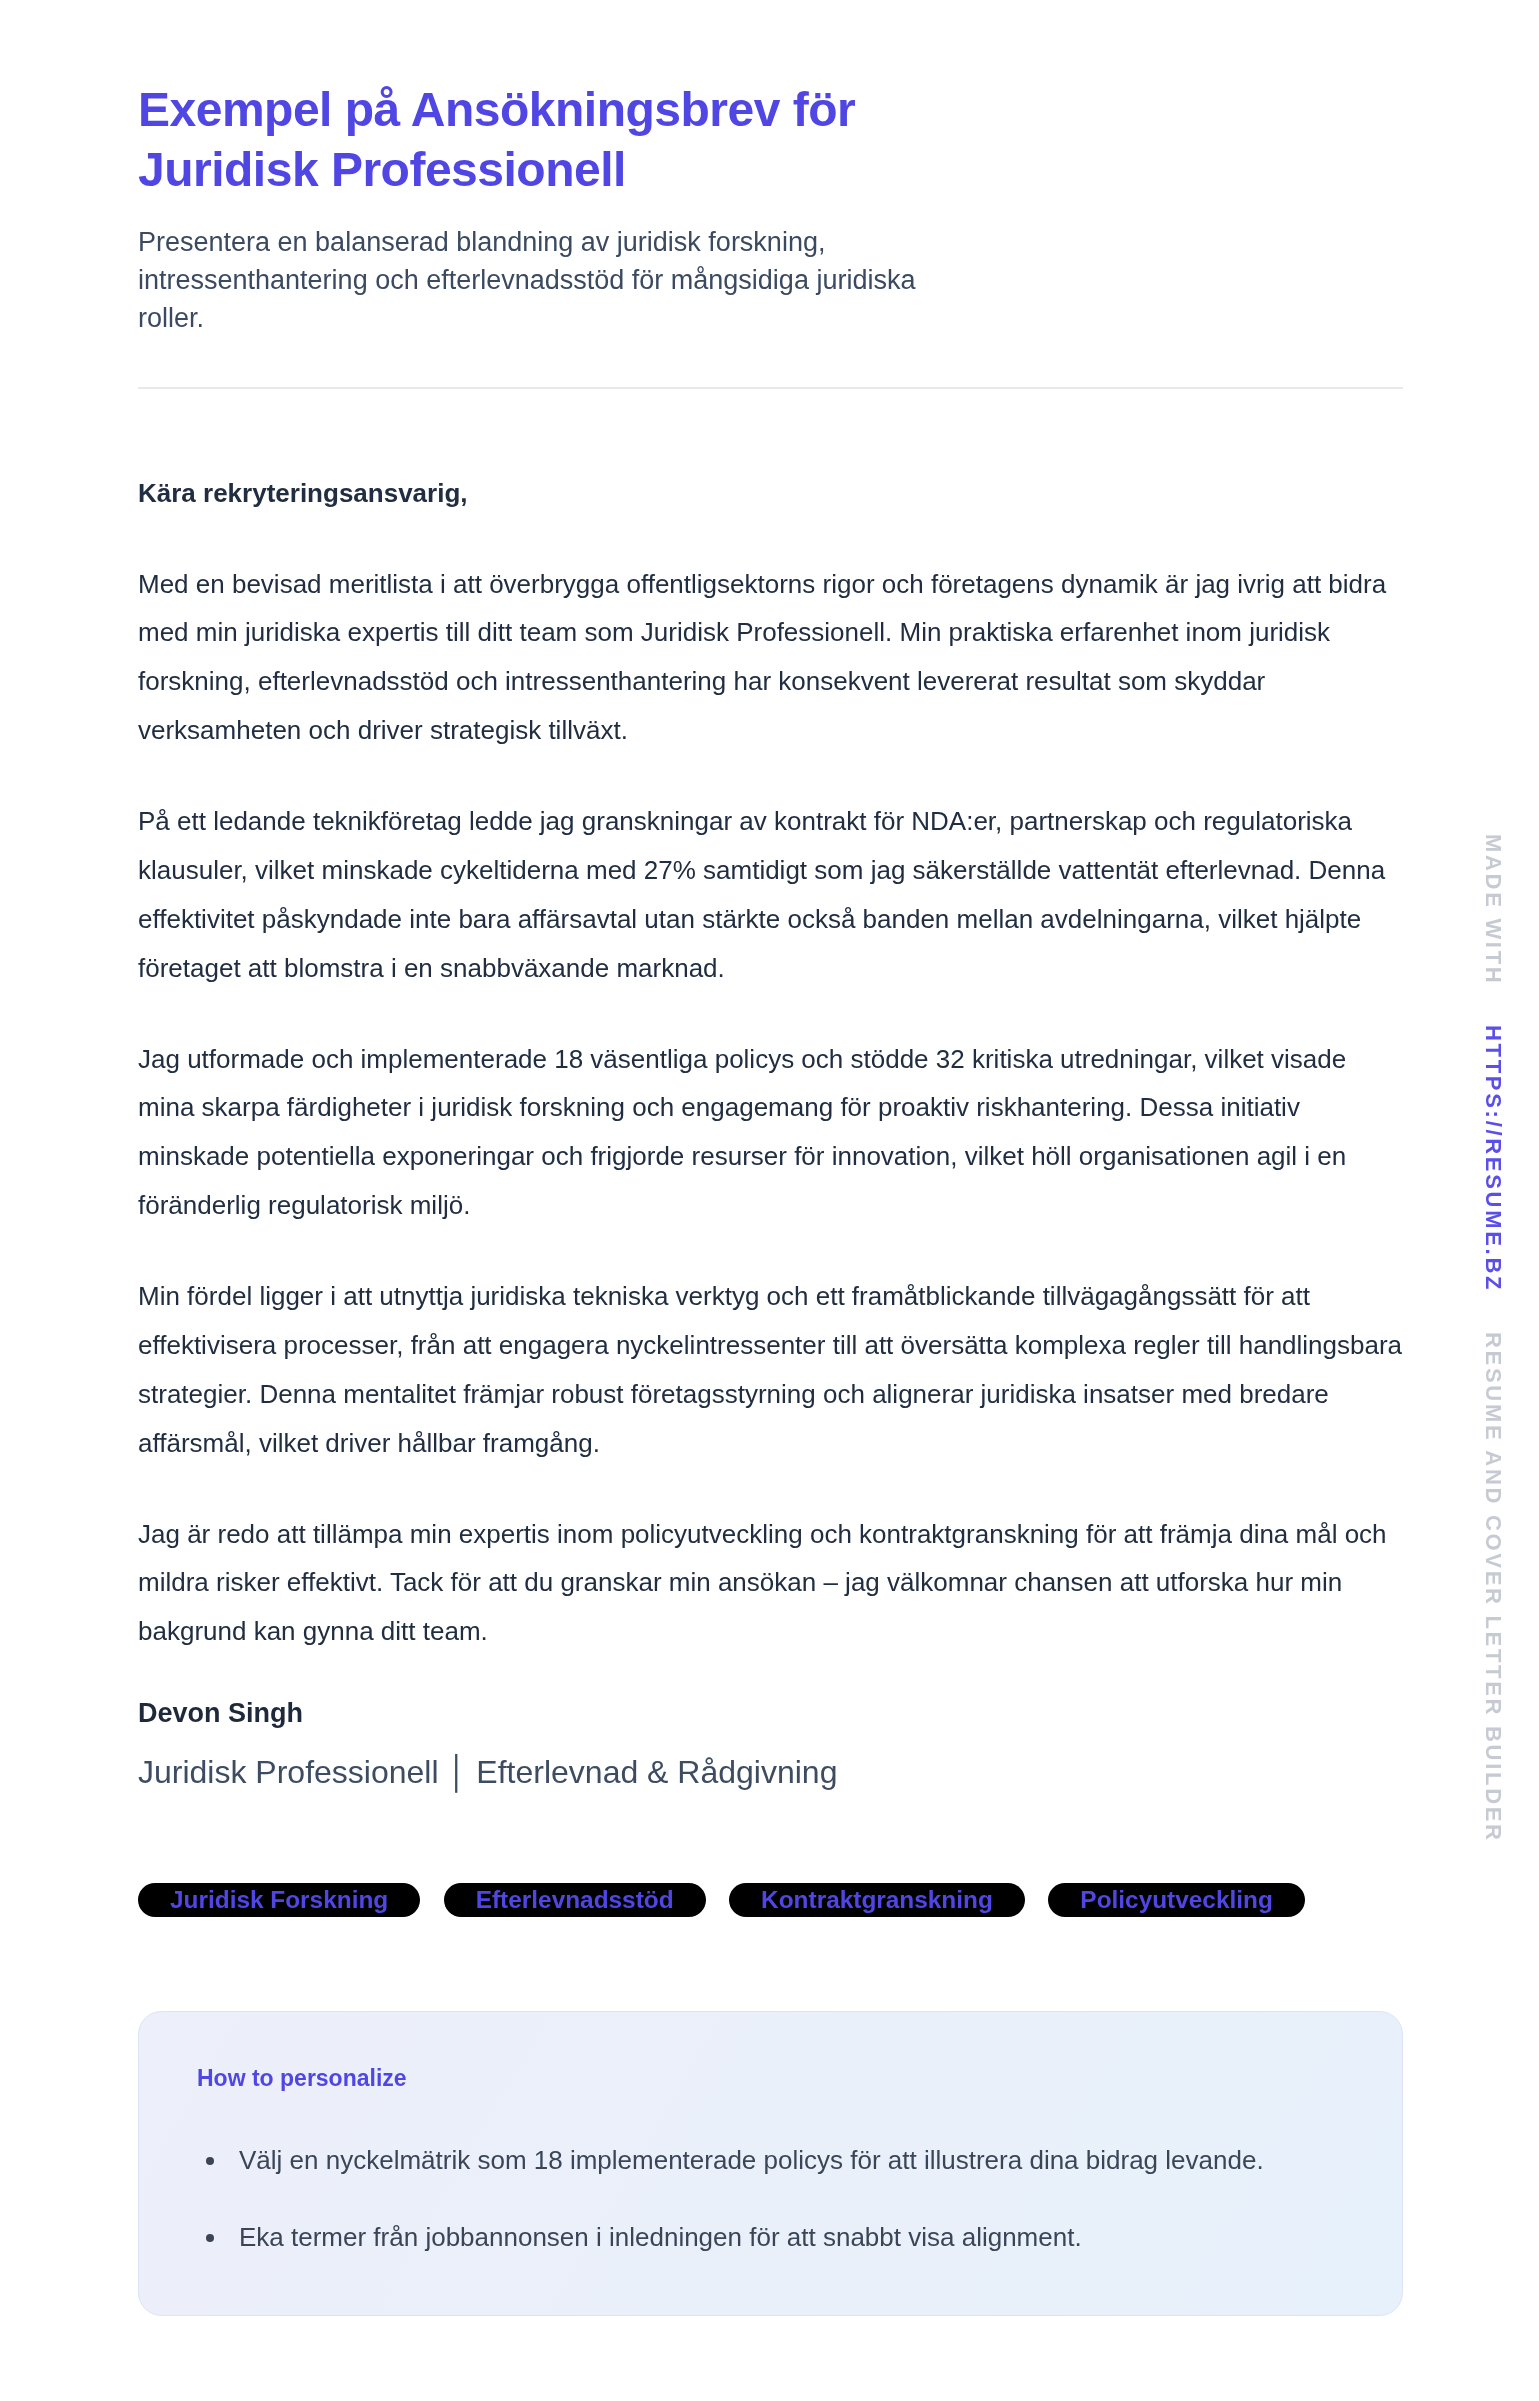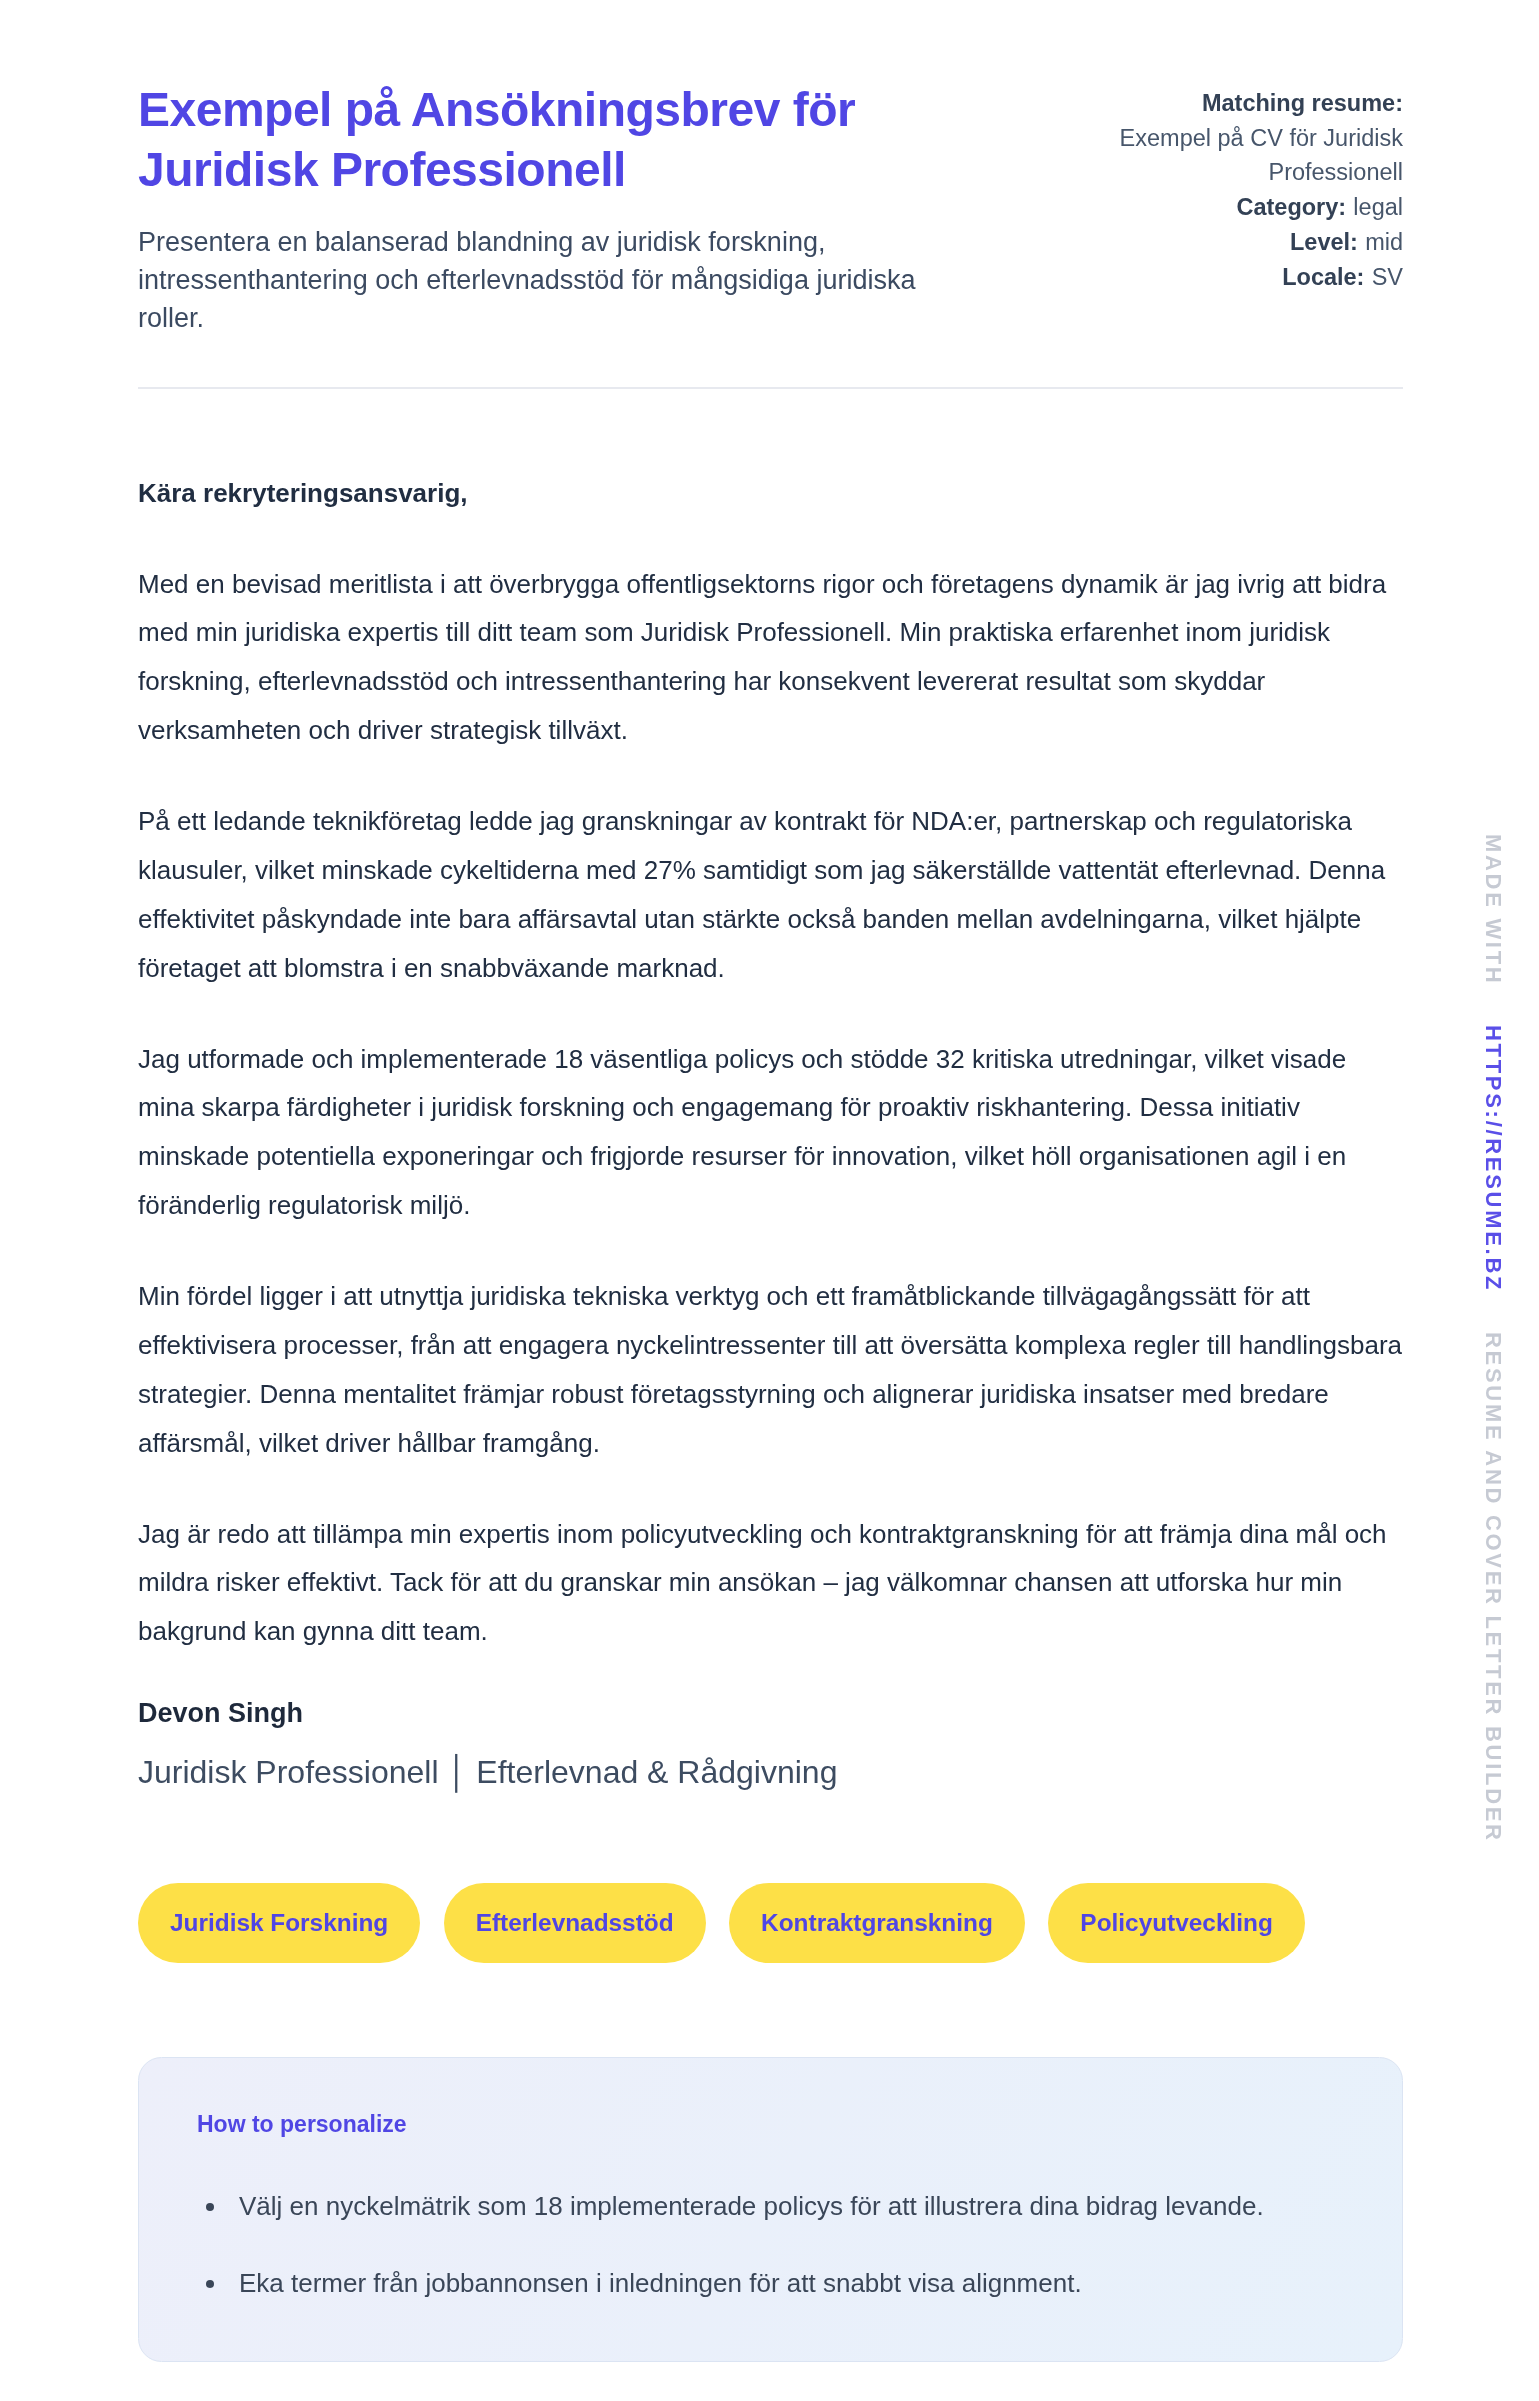--- a/index.html
+++ b/index.html
@@ -78,25 +78,25 @@
   }
   .signature-title {
     margin-top: 25px;
     font-size: 32px;
     color: #3d4c61;
   }
 
   
   .tags { display: flex; flex-wrap: wrap; gap: 23.5px; margin-top: 92px; }
   .tag-pill {
-    background: #fde047;
+    background: #000000;
     color: #5046e4;
     font-size: 24.4px;
     font-weight: 600;
-    padding: 26px 32px;
+    padding: 3px 32px;
     border-radius: 905px;
     white-space: nowrap;
   }
 
   
   .tips-card {
     margin-top: 94px;
     background: linear-gradient(120deg, #edeffa 0%, #e7f1fb 100%);
     border: 1.8px solid #dbe4f3;
     border-radius: 23.5px;
@@ -154,35 +154,20 @@
     <span class="wm-seg wm-link">HTTPS://RESUME.BZ</span>
     <span class="wm-seg">RESUME AND COVER LETTER BUILDER</span>
   </div>
 
   <div class="content">
 
     <div class="header">
       <div class="header-left">
         <h1 class="page-title">Exempel på Ansökningsbrev för Juridisk Professionell</h1>
         <p class="page-subtitle">Presentera en balanserad blandning av juridisk forskning, intressenthantering och efterlevnadsstöd för mångsidiga juridiska roller.</p>
-      </div>
-      <div class="header-meta">
-        <div class="meta-line">
-          <span class="meta-label">Matching resume:</span>
-        </div>
-        <div class="meta-line meta-resume-value">Exempel på CV för Juridisk Professionell</div>
-        <div class="meta-line">
-          <span class="meta-label">Category:</span><span class="meta-value">legal</span>
-        </div>
-        <div class="meta-line">
-          <span class="meta-label">Level:</span><span class="meta-value">mid</span>
-        </div>
-        <div class="meta-line">
-          <span class="meta-label">Locale:</span><span class="meta-value">SV</span>
-        </div>
       </div>
     </div>
 
     <div class="divider"></div>
 
     <div class="letter">
       <p class="greeting">Kära rekryteringsansvarig,</p>
       <p>Med en bevisad meritlista i att överbrygga offentligsektorns rigor och företagens dynamik är jag ivrig att bidra med min juridiska expertis till ditt team som Juridisk Professionell. Min praktiska erfarenhet inom juridisk forskning, efterlevnadsstöd och intressenthantering har konsekvent levererat resultat som skyddar verksamheten och driver strategisk tillväxt.</p>
       <p>På ett ledande teknikföretag ledde jag granskningar av kontrakt för NDA:er, partnerskap och regulatoriska klausuler, vilket minskade cykeltiderna med 27% samtidigt som jag säkerställde vattentät efterlevnad. Denna effektivitet påskyndade inte bara affärsavtal utan stärkte också banden mellan avdelningarna, vilket hjälpte företaget att blomstra i en snabbväxande marknad.</p>
       <p>Jag utformade och implementerade 18 väsentliga policys och stödde 32 kritiska utredningar, vilket visade mina skarpa färdigheter i juridisk forskning och engagemang för proaktiv riskhantering. Dessa initiativ minskade potentiella exponeringar och frigjorde resurser för innovation, vilket höll organisationen agil i en föränderlig regulatorisk miljö.</p>

